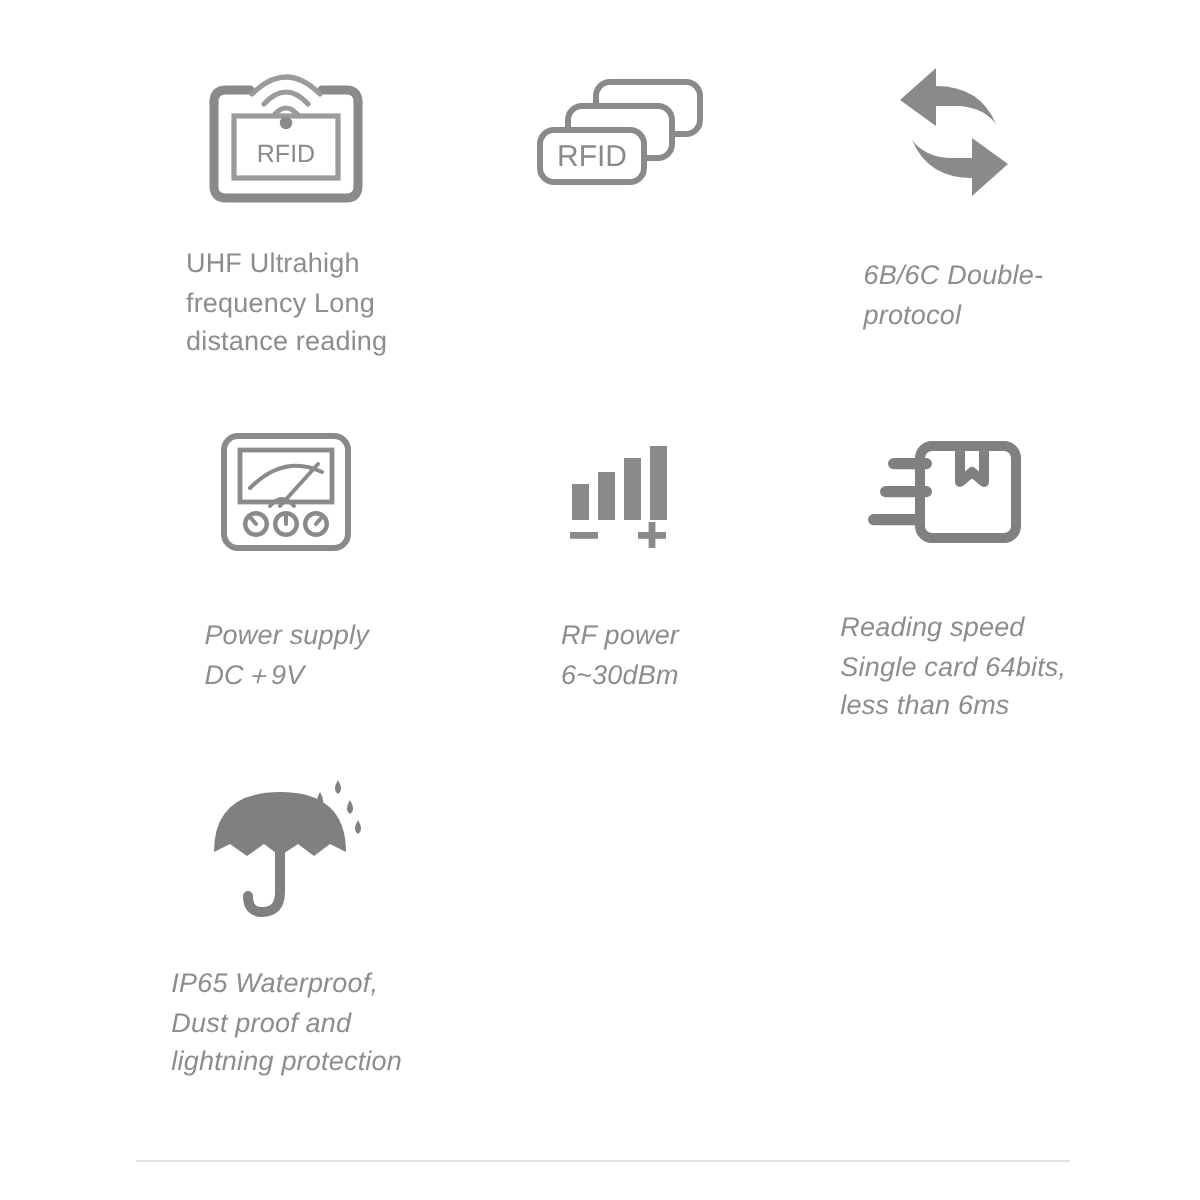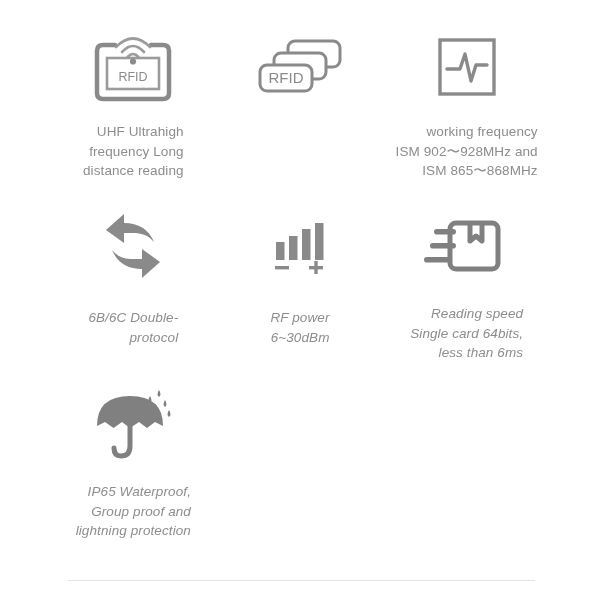--- a/index.html
+++ b/index.html
@@ -15,42 +15,42 @@
   }
   #page {
     position: relative;
     width: 600px;
     height: 600px;
     background: #ffffff;
     box-sizing: border-box;
   }
   .grid {
     position: absolute;
-    left: 50px;
+    left: 60px;
     top: 24px;
     width: 500px;
     display: grid;
     grid-template-columns: repeat(3, 1fr);
     grid-template-rows: 180px 178px 172px;
   }
   .cell {
     display: flex;
     flex-direction: column;
     align-items: center;
     justify-content: flex-start;
   }
   .icon-wrap {
     height: 86px;
     display: flex;
     align-items: center;
     justify-content: center;
   }
   .caption {
     margin-top: 12px;
-    text-align: right;
+    text-align: left;
     color: #8d8d8d;
     font-size: 13.5px;
     line-height: 19.5px;
     letter-spacing: 0.1px;
     white-space: pre-line;
   }
   
   .row2 .icon-wrap { height: 84px; }
   .row2 .caption { margin-top: 20px; font-style: italic; }
   .row3 .icon-wrap { height: 86px; }
@@ -99,45 +99,53 @@
       <div class="icon-wrap">
         <svg width="92" height="64" viewBox="0 0 92 64">
           <rect x="34" y="6" width="52" height="26" rx="7" fill="#ffffff" stroke="#8a8a8a" stroke-width="3"></rect>
           <rect x="20" y="18" width="52" height="26" rx="7" fill="#ffffff" stroke="#8a8a8a" stroke-width="3"></rect>
           <rect x="6" y="30" width="52" height="26" rx="7" fill="#ffffff" stroke="#8a8a8a" stroke-width="3"></rect>
           <text x="32" y="48" text-anchor="middle" font-family="Liberation Sans, sans-serif" font-size="15" fill="#8a8a8a">RFID</text>
         </svg>
       </div>
     </div>
 
-    <div class="cell row1">
-      <div class="icon-wrap">
-        <svg width="62" height="62" viewBox="0 0 62 62">
-          <rect x="4" y="4" width="54" height="54" fill="none" stroke="#8a8a8a" stroke-width="3.4"></rect>
-          <path d="M11 33 L24 33 L29 18 L35 45 L40 29 L51 29" fill="none" stroke="#8a8a8a" stroke-width="3.4" stroke-linecap="round" stroke-linejoin="round"></path>
-        </svg>
-      </div>
-      <div class="caption">working frequency
-ISM 902〜928MHz and
-ISM 865〜868MHz</div>
-    </div>
 
     <div class="cell row2">
       <div class="icon-wrap">
         <svg width="70" height="72" viewBox="0 0 70 72">
 
           <path d="M8 20 L26 4 L26 13 Q48 13 56 32 Q50 24 38 23 L26 23 L26 33 Z" fill="#8a8a8a"></path>
 
           <path d="M62 52 L44 68 L44 59 Q22 59 14 40 Q20 48 32 49 L44 49 L44 39 Z" fill="#8a8a8a"></path>
         </svg>
       </div>
       <div class="caption">6B/6C Double-
 protocol</div>
     </div>
 
+    <div class="cell row2">
+      <div class="icon-wrap">
+        <svg width="70" height="62" viewBox="0 0 70 62">
+          <rect x="4" y="3" width="62" height="56" rx="7" fill="none" stroke="#8a8a8a" stroke-width="3"></rect>
+          <rect x="12" y="10" width="46" height="26" fill="none" stroke="#8a8a8a" stroke-width="2.4"></rect>
+          <path d="M17 29 Q34 12 53 21" fill="none" stroke="#8a8a8a" stroke-width="2" stroke-linecap="round"></path>
+          <path d="M32 38 L51 17" fill="none" stroke="#8a8a8a" stroke-width="2" stroke-linecap="round"></path>
+          <path d="M27 38 Q33 31 39 38" fill="none" stroke="#8a8a8a" stroke-width="2" stroke-linecap="round"></path>
+          <circle cx="20" cy="47" r="5.4" fill="none" stroke="#8a8a8a" stroke-width="2.2"></circle>
+          <path d="M20 47 L17 43.5" stroke="#8a8a8a" stroke-width="2" stroke-linecap="round"></path>
+          <circle cx="35" cy="47" r="5.4" fill="none" stroke="#8a8a8a" stroke-width="2.2"></circle>
+          <path d="M35 47 L35 42.5" stroke="#8a8a8a" stroke-width="2" stroke-linecap="round"></path>
+          <circle cx="50" cy="47" r="5.4" fill="none" stroke="#8a8a8a" stroke-width="2.2"></circle>
+          <path d="M50 47 L53 43.5" stroke="#8a8a8a" stroke-width="2" stroke-linecap="round"></path>
+        </svg>
+      </div>
+      <div class="caption">Power supply
+DC＋9V</div>
+    </div>
 
     <div class="cell row2">
       <div class="icon-wrap">
         <svg width="56" height="56" viewBox="0 0 56 56">
           <rect x="4" y="24" width="8.5" height="18" fill="#8a8a8a"></rect>
           <rect x="17" y="18" width="8.5" height="24" fill="#8a8a8a"></rect>
           <rect x="30" y="11" width="8.5" height="31" fill="#8a8a8a"></rect>
           <rect x="43" y="5" width="8.5" height="37" fill="#8a8a8a"></rect>
           <rect x="3" y="48" width="14" height="3.4" fill="#8a8a8a"></rect>
           <rect x="37" y="48" width="14" height="3.4" fill="#8a8a8a"></rect>
@@ -173,21 +181,21 @@
           <path d="M38 38 L38 58 Q38 68 29 68 Q22 68 22 60" fill="none" stroke="#808080" stroke-width="5" stroke-linecap="round"></path>
 
           <path d="M58 8 Q61 13 58 15 Q55 13 58 8Z" fill="#808080"></path>
           <path d="M67 2 Q70 7 67 9 Q64 7 67 2Z" fill="#808080"></path>
           <path d="M73 12 Q76 17 73 19 Q70 17 73 12Z" fill="#808080"></path>
           <path d="M63 18 Q66 23 63 25 Q60 23 63 18Z" fill="#808080"></path>
           <path d="M77 22 Q80 27 77 29 Q74 27 77 22Z" fill="#808080"></path>
         </svg>
       </div>
       <div class="caption">IP65 Waterproof,
-Group proof and
+Dust proof and
 lightning protection</div>
     </div>
 
 
   </div>
 
   <div class="divider"></div>
 </div>
 
 </body></html>

